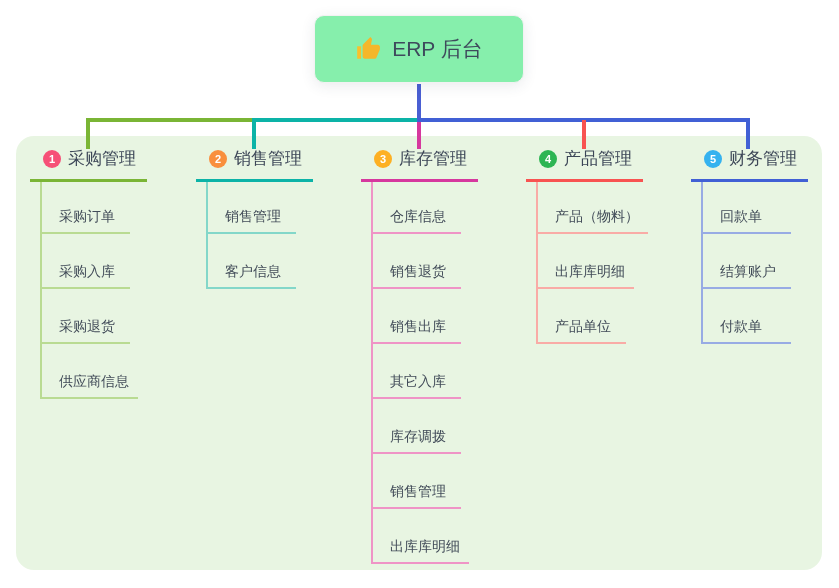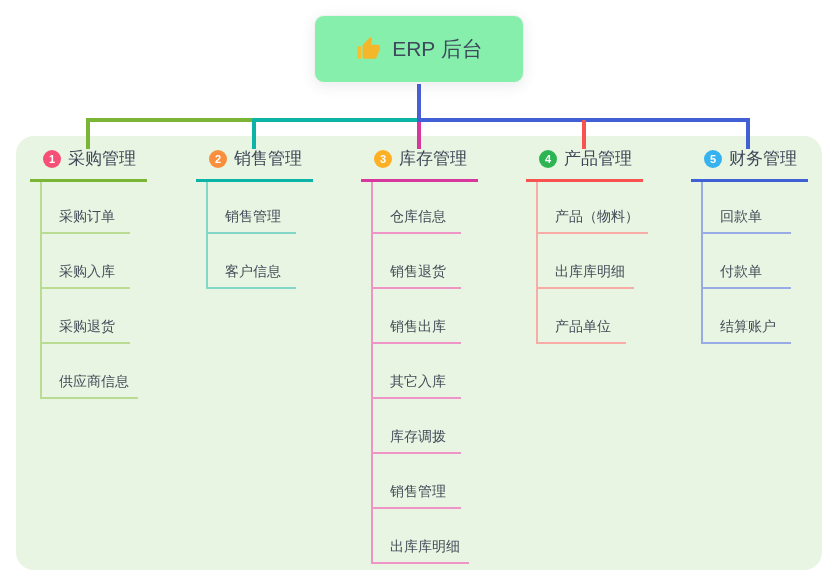--- a/index.html
+++ b/index.html
@@ -128,18 +128,18 @@
     </div>
   </div>
 
   <div class="branch" style="left: 691px; --line: #4160d5; --light: #98abe4; --numbg: #35b2ef;">
     <div class="branch-header">
       <span class="num-badge">5</span>
       <span>财务管理</span>
     </div>
     <div class="children">
       <div class="child-row">回款单</div>
+      <div class="child-row">结算账户</div>
       <div class="child-row">付款单</div>
-      <div class="child-row">结算账户</div>
     </div>
   </div>
 
 </div>
 
 </body></html>

